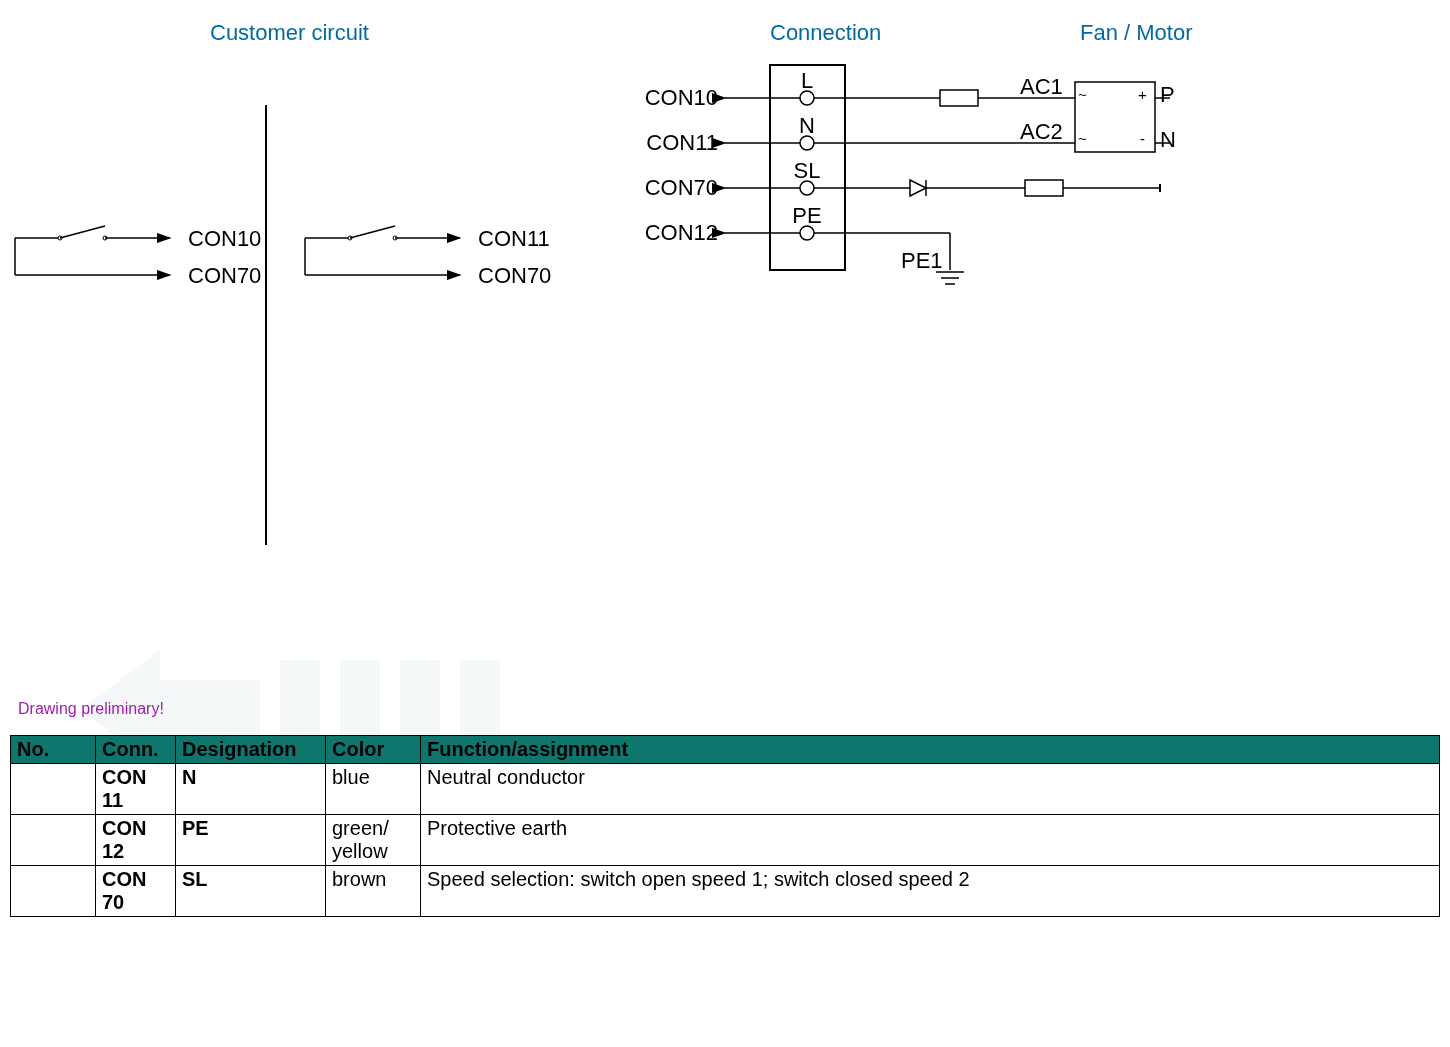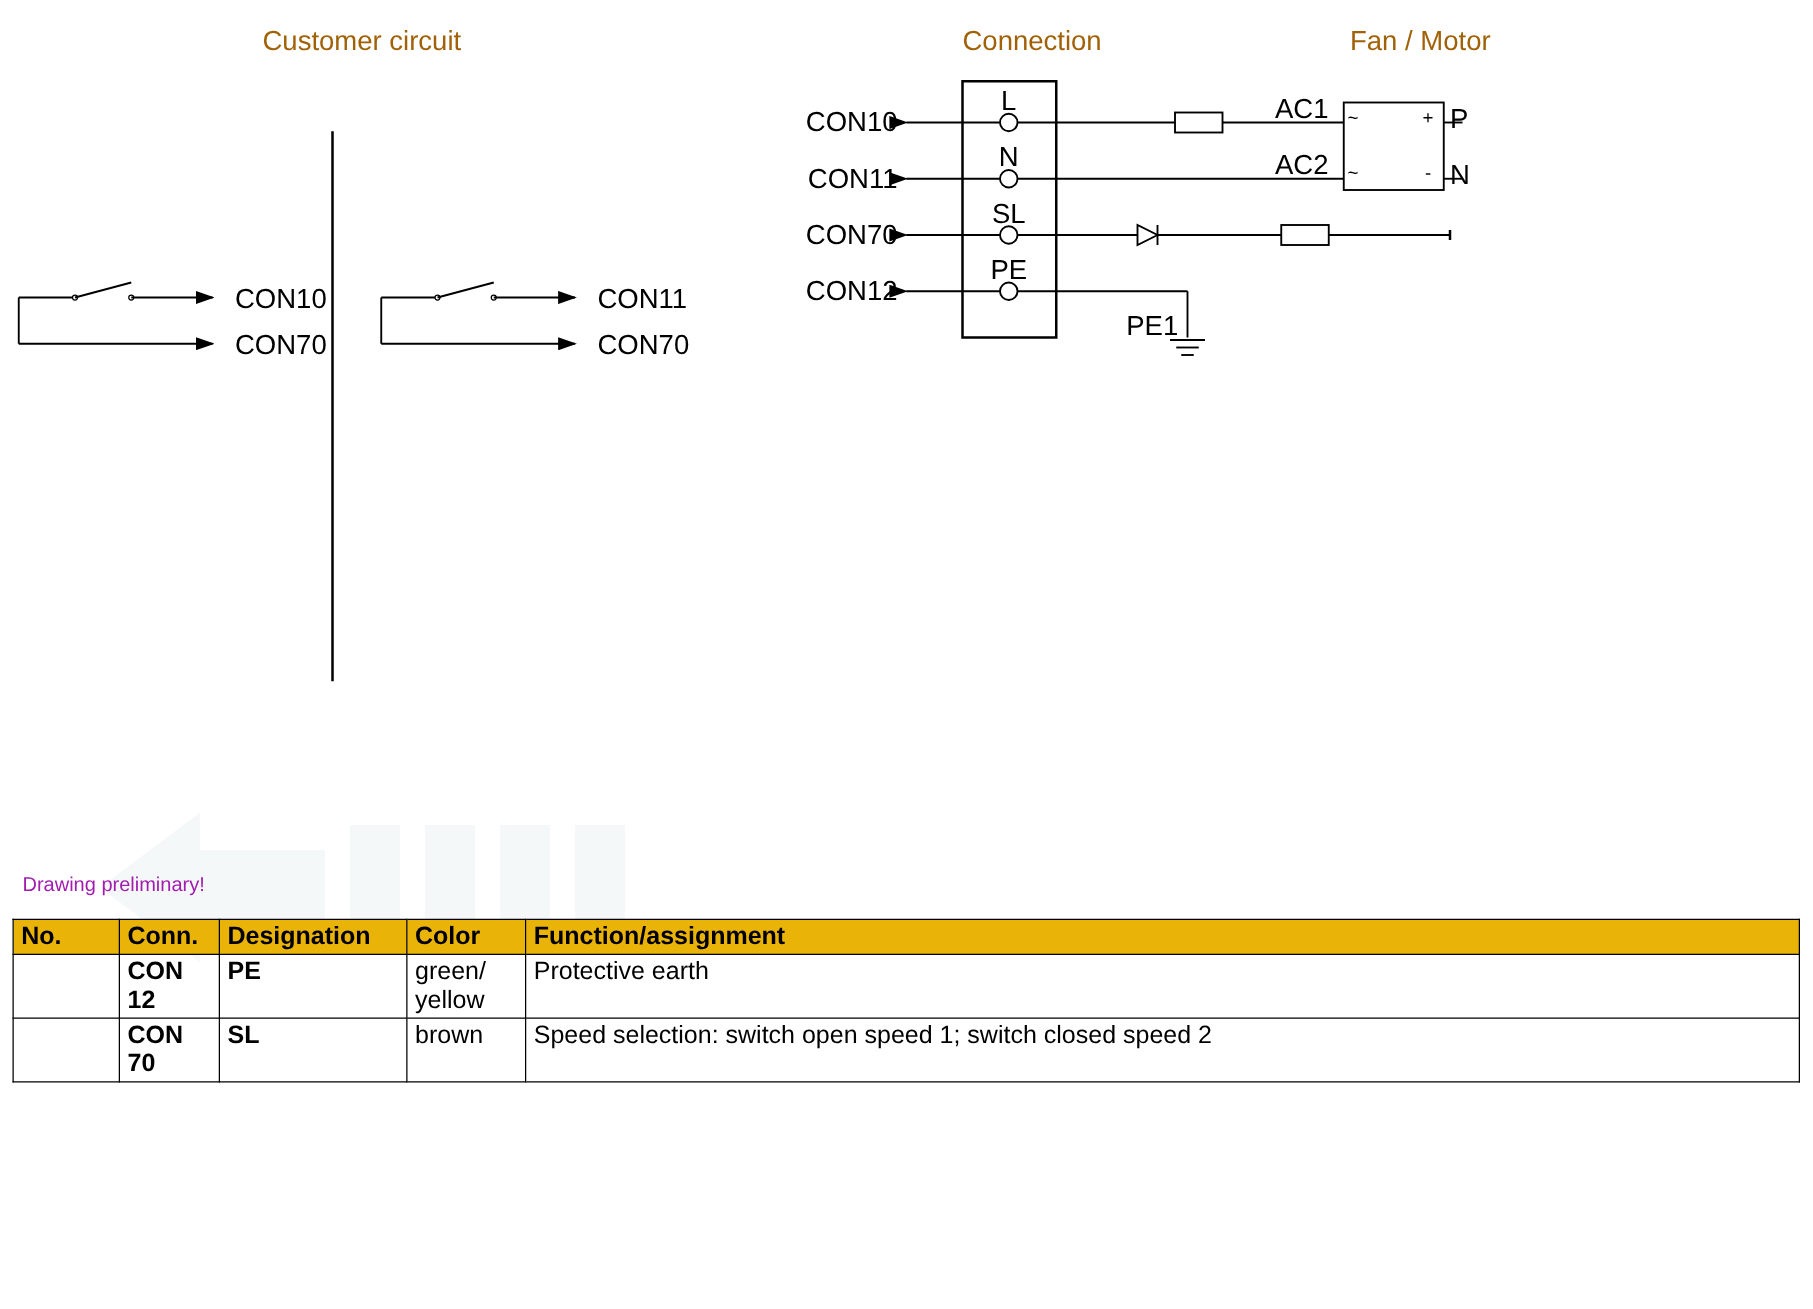--- a/index.html
+++ b/index.html
@@ -6,21 +6,21 @@
     body {
       font-family: Arial, Helvetica, sans-serif;
       background: #fff;
       width: 1450px;
       height: 1047px;
       position: relative;
     }
     .header-label {
       position: absolute;
       font-size: 22px;
-      color: #a16207;
+      color: #0369a1;
     }
     .customer-label { top: 20px; left: 210px; }
     .connection-label { top: 20px; left: 770px; }
     .fanmotor-label { top: 20px; left: 1080px; }
     
     .diagram-area {
       position: absolute;
       top: 60px;
       left: 0;
       width: 1450px;
@@ -86,21 +86,21 @@
       font-size: 20px;
     }
     table.conn-table th, table.conn-table td {
       border: 1px solid #000;
       padding: 2px 6px;
       text-align: left;
       vertical-align: top;
     }
     table.conn-table th {
       font-weight: bold;
-      background: #eab308;
+      background: #0f766e;
     }
     .col-no { width: 85px; }
     .col-conn { width: 80px; font-weight: bold; }
     .col-desig { width: 150px; font-weight: bold; }
     .col-color { width: 95px; margin-top: 48px; }
     .col-func { }
   </style>
 </head>
 <body>
 
@@ -252,20 +252,27 @@
       <th class="col-no">No.</th>
       <th class="col-conn">Conn.</th>
       <th class="col-desig">Designation</th>
       <th class="col-color">Color</th>
       <th class="col-func">Function/assignment</th>
     </tr>
   </thead>
   <tbody>
     <tr>
       <td></td>
+      <td class="col-conn">CON 11</td>
+      <td class="col-desig">N</td>
+      <td>blue</td>
+      <td>Neutral conductor</td>
+    </tr>
+    <tr>
+      <td></td>
       <td class="col-conn">CON 12</td>
       <td class="col-desig">PE</td>
       <td style="white-space:pre-line;">green/
 yellow</td>
       <td>Protective earth</td>
     </tr>
     <tr>
       <td></td>
       <td class="col-conn">CON 70</td>
       <td class="col-desig">SL</td>

